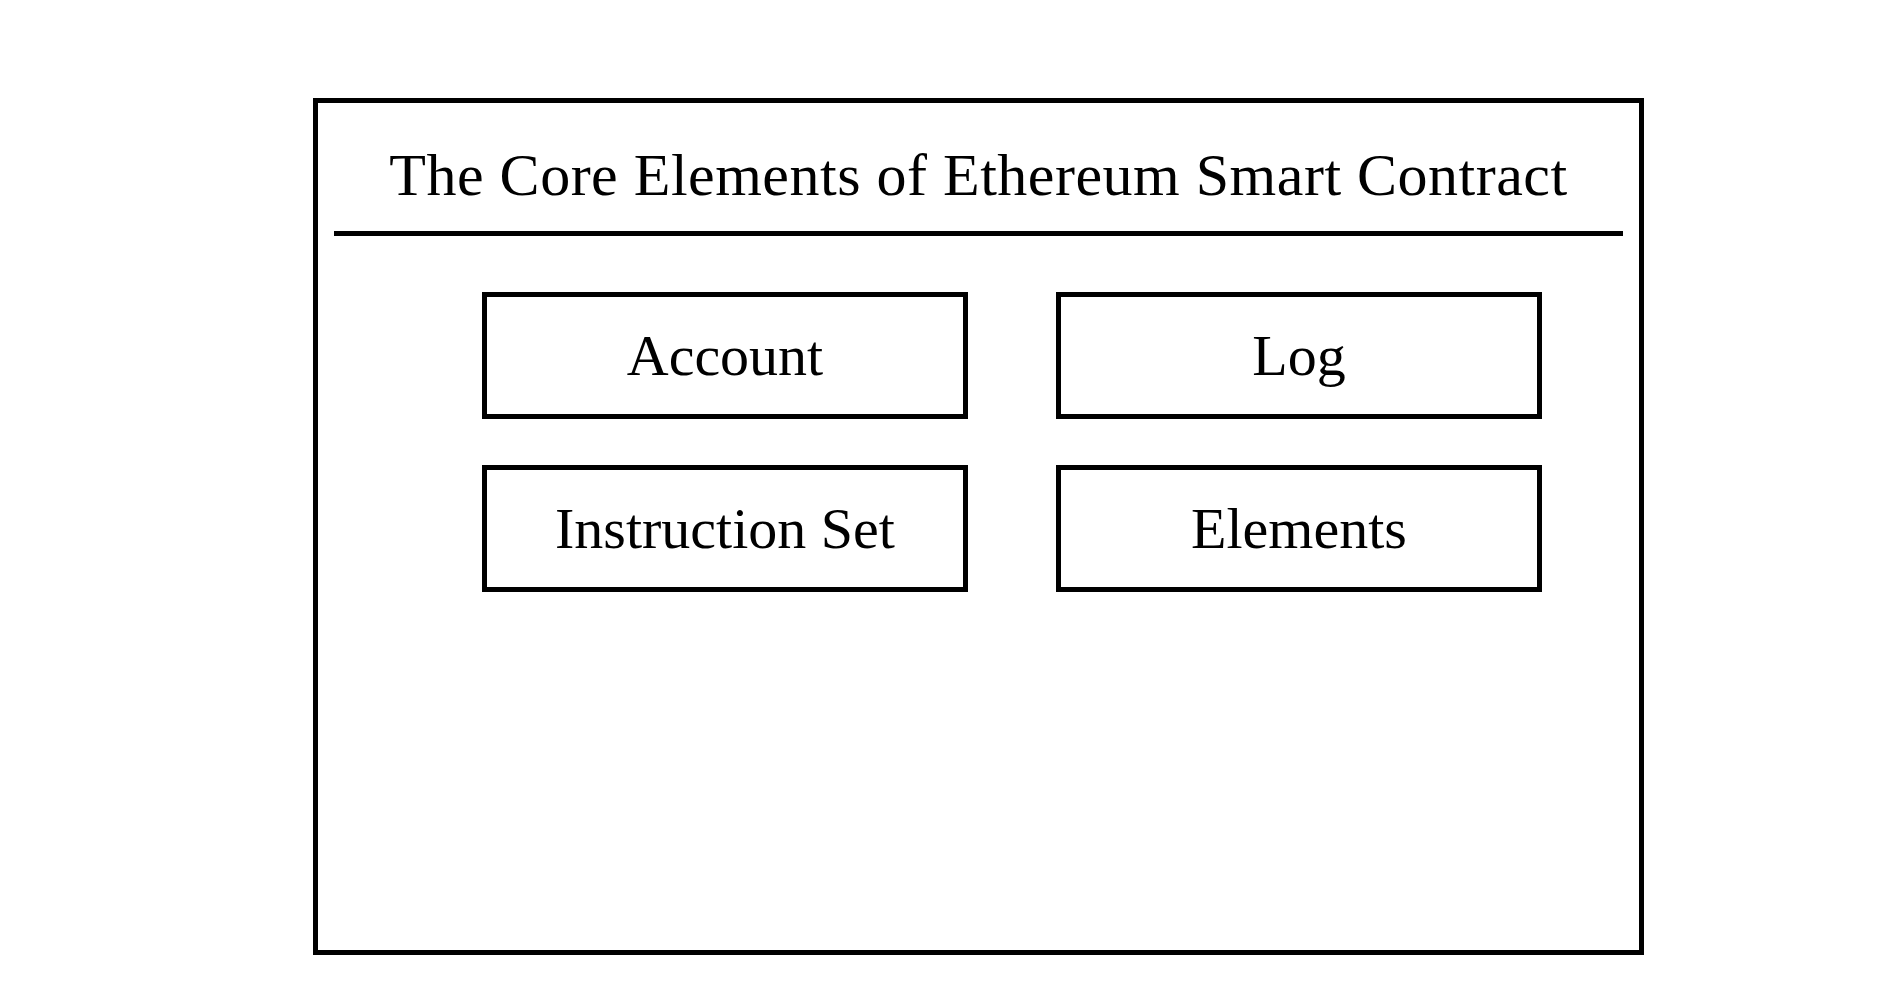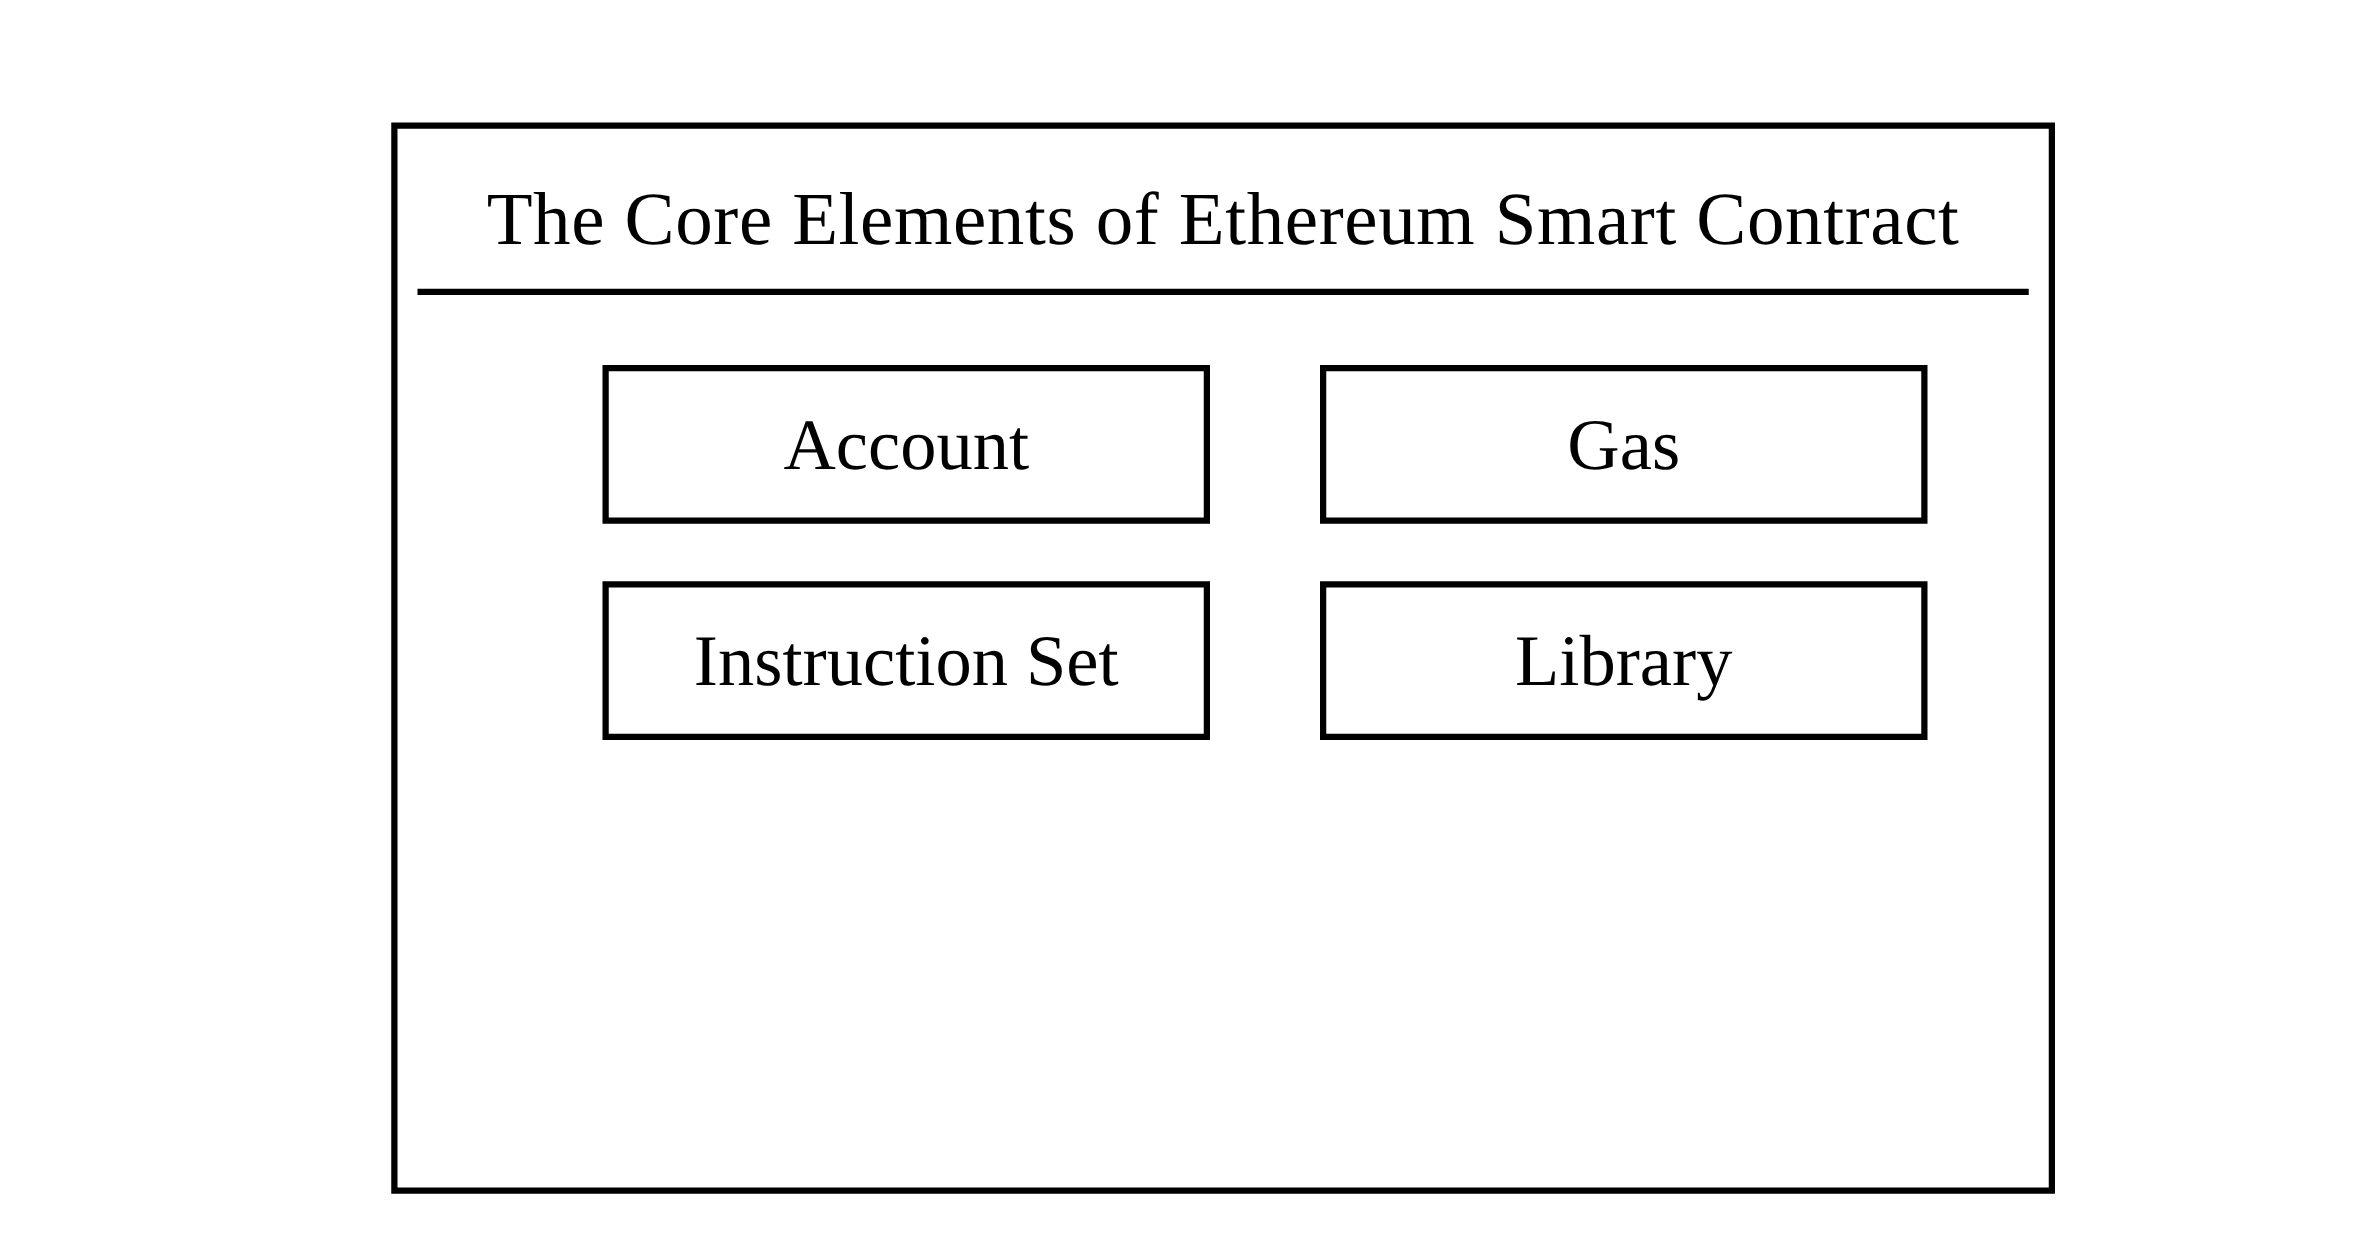--- a/index.html
+++ b/index.html
@@ -74,23 +74,23 @@
 <div class="canvas">
   <div class="frame">
     <div class="title-bar">
       <span class="title-text">The Core Elements of Ethereum Smart Contract</span>
     </div>
     <div class="grid">
       <div class="box">
         <span class="box-label">Account</span>
       </div>
       <div class="box">
-        <span class="box-label">Gas</span>
+        <span class="box-label">Log</span>
       </div>
       <div class="box">
         <span class="box-label">Instruction Set</span>
       </div>
       <div class="box">
-        <span class="box-label">Library</span>
+        <span class="box-label">Elements</span>
       </div>
     </div>
   </div>
 </div>
 
 </body></html>

